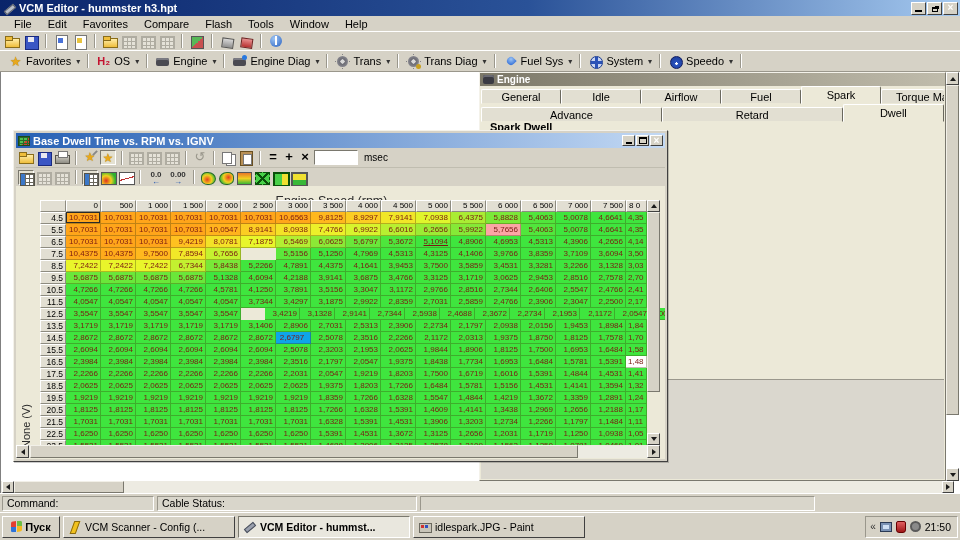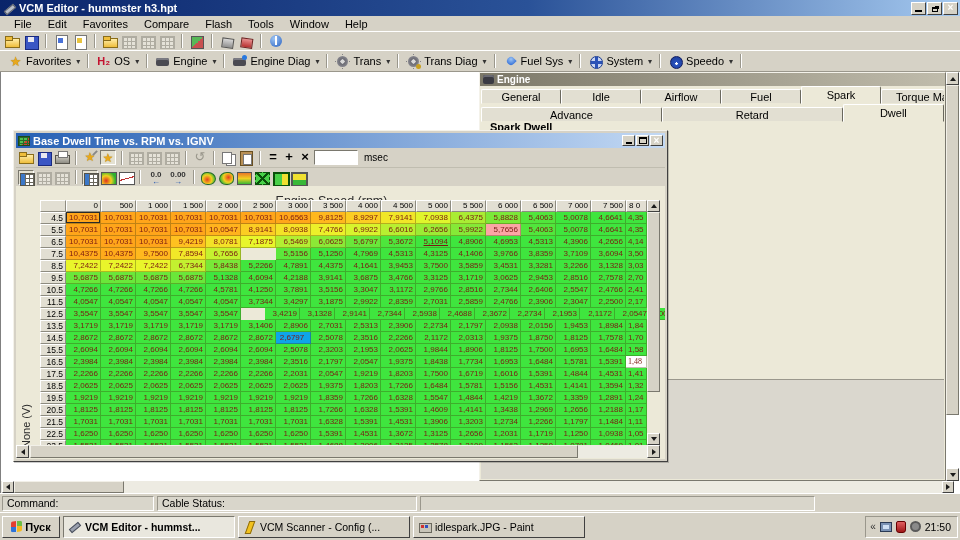--- a/index.html
+++ b/index.html
@@ -655,21 +655,21 @@
             <div class="dc" style="background: rgb(63, 229, 62); color: rgb(123, 26, 18);">2,3516</div>
             <div class="dc" style="background: rgb(63, 229, 62); color: rgb(123, 26, 18);">2,1797</div>
             <div class="dc" style="background: rgb(63, 229, 62); color: rgb(123, 26, 18);">2,0547</div>
             <div class="dc" style="background: rgb(63, 229, 62); color: rgb(123, 26, 18);">1,9375</div>
             <div class="dc" style="background: rgb(63, 229, 62); color: rgb(123, 26, 18);">1,8438</div>
             <div class="dc" style="background: rgb(63, 229, 62); color: rgb(123, 26, 18);">1,7734</div>
             <div class="dc" style="background: rgb(63, 229, 62); color: rgb(123, 26, 18);">1,6953</div>
             <div class="dc" style="background: rgb(63, 229, 62); color: rgb(123, 26, 18);">1,6484</div>
             <div class="dc" style="background: rgb(63, 229, 62); color: rgb(123, 26, 18);">1,5781</div>
             <div class="dc" style="background: rgb(63, 229, 62); color: rgb(123, 26, 18);">1,5391</div>
-            <div class="dc lastcol" style="background: #ffffff; color: rgb(123, 26, 18); font-family: Liberation Serif, serif;">1,48</div>
+            <div class="dc lastcol" style="background: #ffffff; color: rgb(123, 26, 18);">1,48</div>
           </div>
           <div class="grow">
             <div class="grl">17.5</div>
             <div class="dc" style="background: rgb(63, 229, 62); color: rgb(123, 26, 18);">2,2266</div>
             <div class="dc" style="background: rgb(63, 229, 62); color: rgb(123, 26, 18);">2,2266</div>
             <div class="dc" style="background: rgb(63, 229, 62); color: rgb(123, 26, 18);">2,2266</div>
             <div class="dc" style="background: rgb(63, 229, 62); color: rgb(123, 26, 18);">2,2266</div>
             <div class="dc" style="background: rgb(63, 229, 62); color: rgb(123, 26, 18);">2,2266</div>
             <div class="dc" style="background: rgb(63, 229, 62); color: rgb(123, 26, 18);">2,2266</div>
             <div class="dc" style="background: rgb(63, 229, 62); color: rgb(123, 26, 18);">2,2031</div>
@@ -834,27 +834,27 @@
   <div class="sp sunk" style="width:260px">Cable Status:</div>
   <div class="sp sunk" style="width:395px"></div>
 </div>
 
 <div id="taskbar" class="abs">
   <div id="start-btn" class="out">
     <span class="xp-flag"></span>
     <span>Пуск</span>
   </div>
   <div id="task-buttons" style="display:flex;gap:3px">
+      <div class="task-btn out">
+        <div class="tk-ic tk-scanner"></div>
+        <div class="">VCM Scanner  -  Config (...</div>
+      </div>
       <div class="task-btn active">
         <div class="tk-ic tk-editor"></div>
         <div class="">VCM Editor - hummst...</div>
-      </div>
-      <div class="task-btn out">
-        <div class="tk-ic tk-scanner"></div>
-        <div class="">VCM Scanner  -  Config (...</div>
       </div>
       <div class="task-btn out">
         <div class="tk-ic tk-paint"></div>
         <div class="">idlespark.JPG - Paint</div>
       </div>
     </div>
   <div id="tray">
     <span class="chev">«</span>
     <span class="tr-mon"></span>
     <span class="tr-red"></span>

